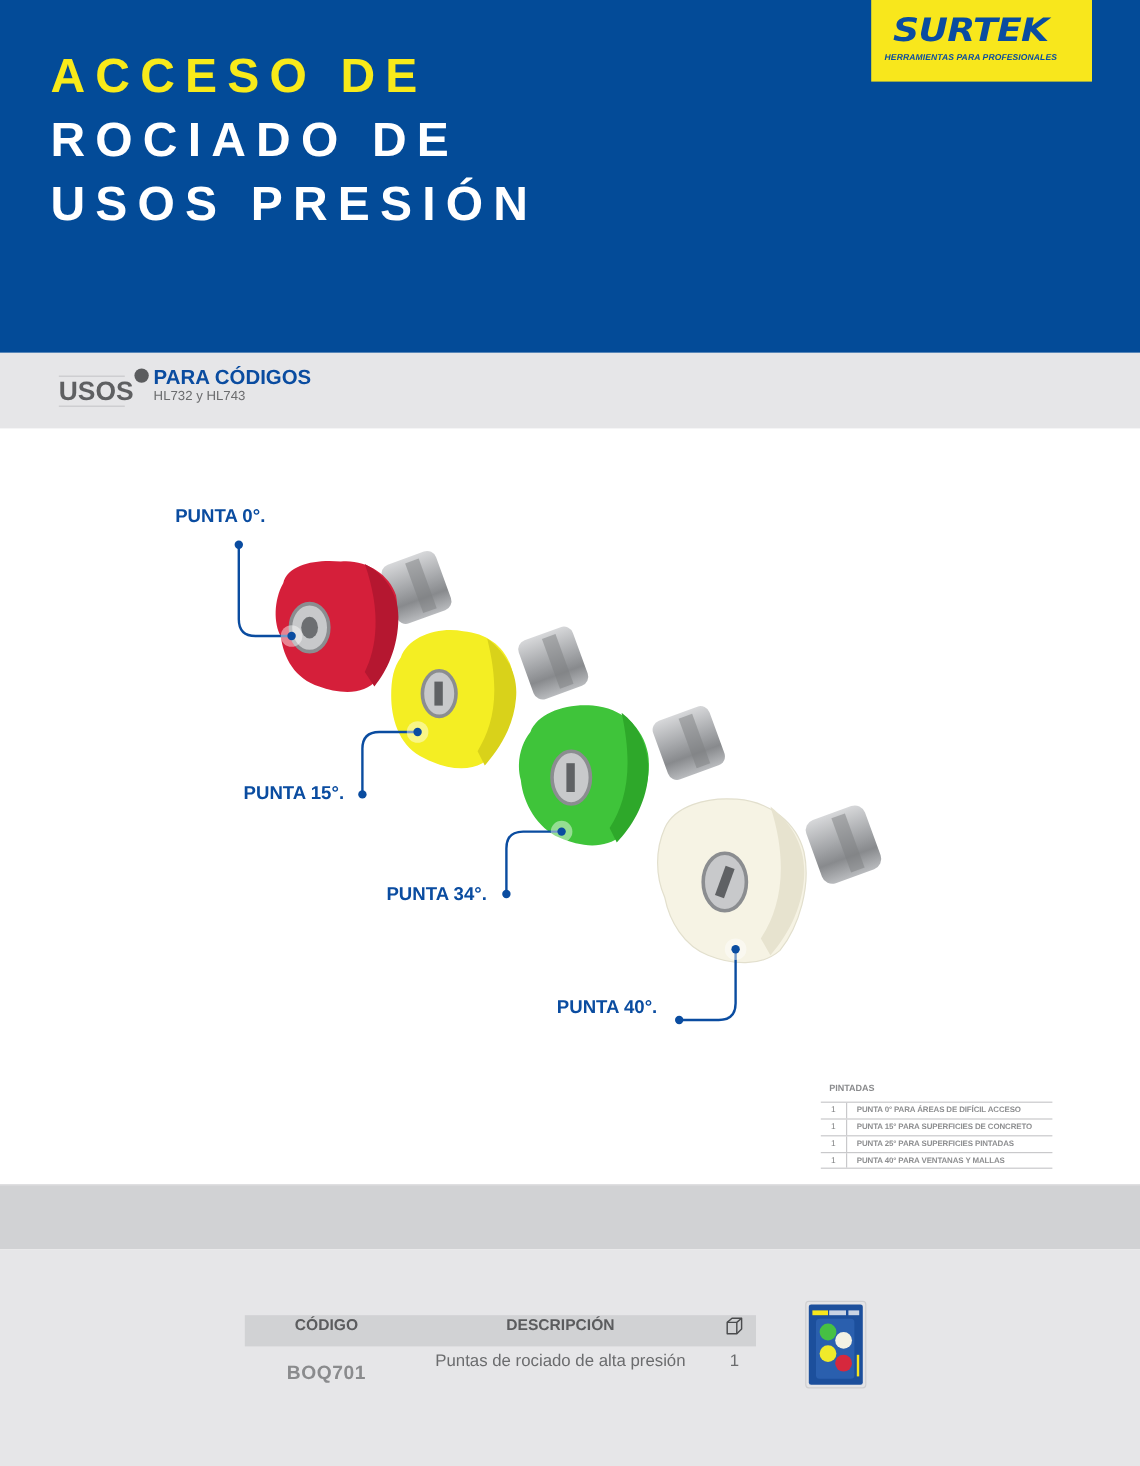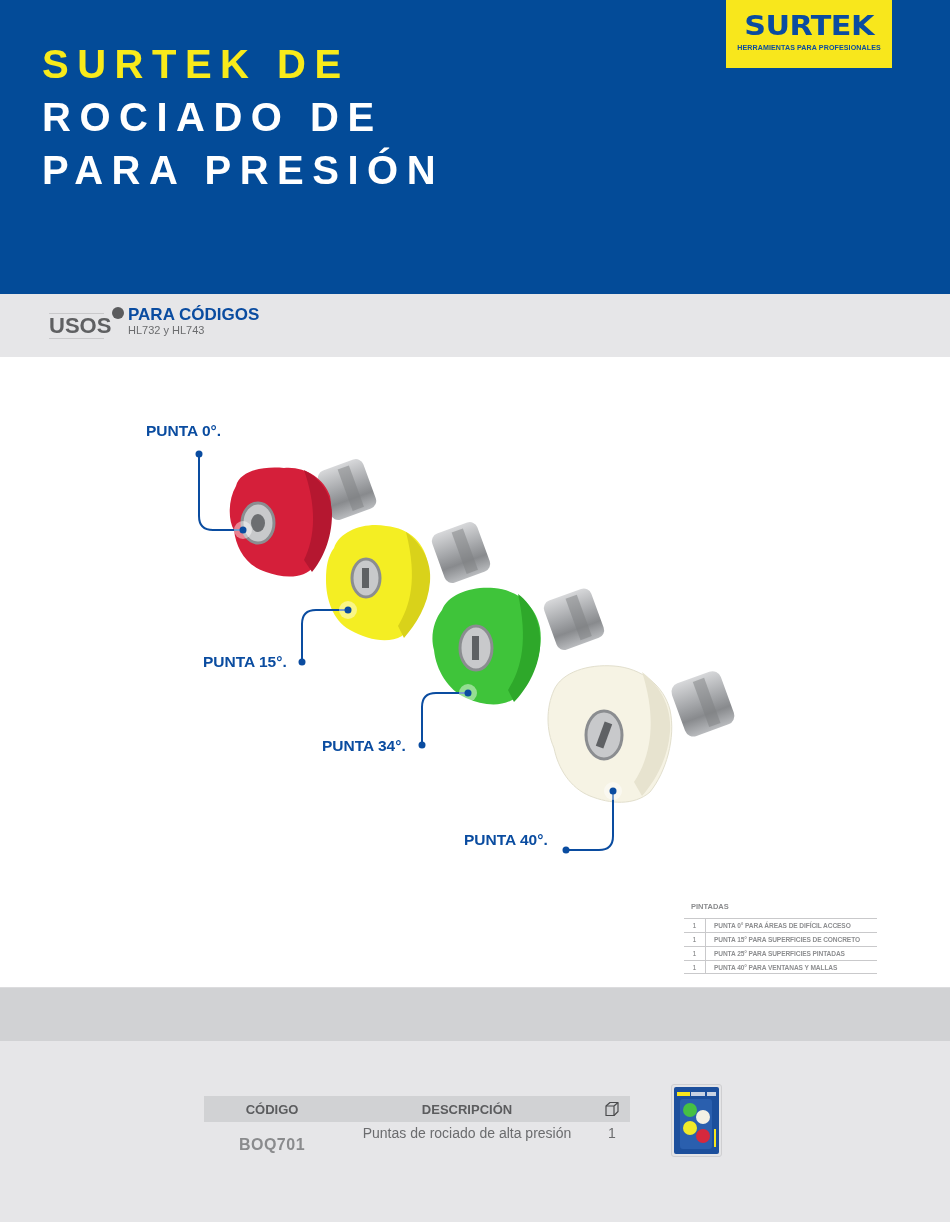--- a/index.html
+++ b/index.html
@@ -4,21 +4,21 @@
 <style>
   * { box-sizing: border-box; margin: 0; padding: 0; }
   html, body { width: 950px; height: 1222px; overflow: hidden; background: #ffffff; }
   body { font-family: "Liberation Sans", "DejaVu Sans", sans-serif; position: relative; }
 
   
   .header { position: absolute; left: 0; top: 0; width: 950px; height: 294px; background: #034b98; }
   .title { position: absolute; left: 42px; top: 38px; font-weight: 700; font-size: 40px; letter-spacing: 8.5px; line-height: 53px; }
   .title .l1 { color: #f8ea1a; }
   .title .l2, .title .l3 { color: #ffffff; }
-  .logo { position: absolute; left: 726px; top: 0; width: 166px; height: 68px; background: #f8e71c; }
+  .logo { position: absolute; left: 726px; top: 0; width: 184px; height: 68px; background: #f8e71c; font-style: italic; }
   .logo-name { position: absolute; left: 0; width: 166px; top: 12px; text-align: center; font-family: "DejaVu Sans", sans-serif; font-weight: 700; font-size: 27px; color: #0a4ca0; letter-spacing: -0.5px; line-height: 28px; transform: scaleX(1.12); }
   .logo-tag { position: absolute; left: 0; width: 166px; top: 44px; text-align: center; font-weight: 700; font-size: 7.1px; color: #0a4ca0; letter-spacing: 0.1px; }
 
   
   .usos-band { position: absolute; left: 0; top: 294px; width: 950px; height: 63px; background: #e6e6e8; }
   .usos-label { position: absolute; left: 49px; top: 19px; width: 55px; height: 26px; border-top: 1px solid #c9c9cb; border-bottom: 1px solid #c9c9cb; font-weight: 700; font-size: 22px; color: #5f6062; text-align: center; line-height: 24px; }
   .usos-dot { position: absolute; left: 112px; top: 13px; width: 12px; height: 12px; border-radius: 50%; background: #5b5c5e; }
   .usos-title { position: absolute; left: 128px; top: 11px; font-weight: 700; font-size: 17px; color: #0a4ca0; }
   .usos-sub { position: absolute; left: 128px; top: 30px; font-size: 11px; color: #6b6c6e; }
 
@@ -33,40 +33,40 @@
   .contents-row { display: flex; height: 14px; border-top: 1px solid #c9c9cb; align-items: center; }
   .contents-row:last-child { border-bottom: 1px solid #c9c9cb; }
   .contents-qty { width: 22px; text-align: center; font-size: 7px; color: #7c7d7f; border-right: 1px solid #c9c9cb; height: 100%; line-height: 13px; }
   .contents-desc { padding-left: 8px; font-weight: 700; font-size: 6.6px; color: #8e8f91; white-space: nowrap; letter-spacing: -0.1px; }
 
   
   .band-gray { position: absolute; left: 0; top: 987px; width: 950px; height: 54px; background: #d1d2d4; border-top: 1px solid #dcdcde; }
   .band-light { position: absolute; left: 0; top: 1041px; width: 950px; height: 181px; background: #e6e6e8; }
 
   .prod-table { position: absolute; left: 204px; top: 1096px; width: 426px; }
-  .prod-head { display: flex; height: 26px; background: #d1d2d4; align-items: center; }
+  .prod-head { display: flex; height: 26px; background: #d1d2d4; align-items: flex-start; }
   .prod-row { display: flex; height: 22px; align-items: center; }
   .c-code { width: 136px; text-align: center; }
   .c-desc { width: 254px; text-align: center; }
   .c-qty { width: 36px; text-align: center; }
   .prod-head span { font-weight: 700; font-size: 13px; color: #5b5c5e; }
   .prod-row .c-code { font-weight: 700; font-size: 16px; color: #8a8b8d; letter-spacing: 0.5px; margin-top: 23px; }
   .prod-row .c-desc { font-size: 14px; color: #6b6c6e; }
   .prod-row .c-qty { font-size: 14px; color: #6b6c6e; }
 
   .pkg { position: absolute; left: 671px; top: 1084px; width: 51px; height: 73px; border-radius: 3px; background: #e4e4e6; border: 1px solid #cfcfd1; }
 </style>
 </head>
 <body>
 
 <div class="header">
   <div class="title">
-    <div class="l1">SURTEK DE</div>
+    <div class="l1">ACCESO DE</div>
     <div class="l2">ROCIADO DE</div>
-    <div class="l3">PARA PRESIÓN</div>
+    <div class="l3">USOS PRESIÓN</div>
   </div>
   <div class="logo">
     <div class="logo-name">SURTEK</div>
     <div class="logo-tag">HERRAMIENTAS PARA PROFESIONALES</div>
   </div>
 </div>
 
 <div class="usos-band">
   <div class="usos-label">USOS</div>
   <div class="usos-dot"></div>

